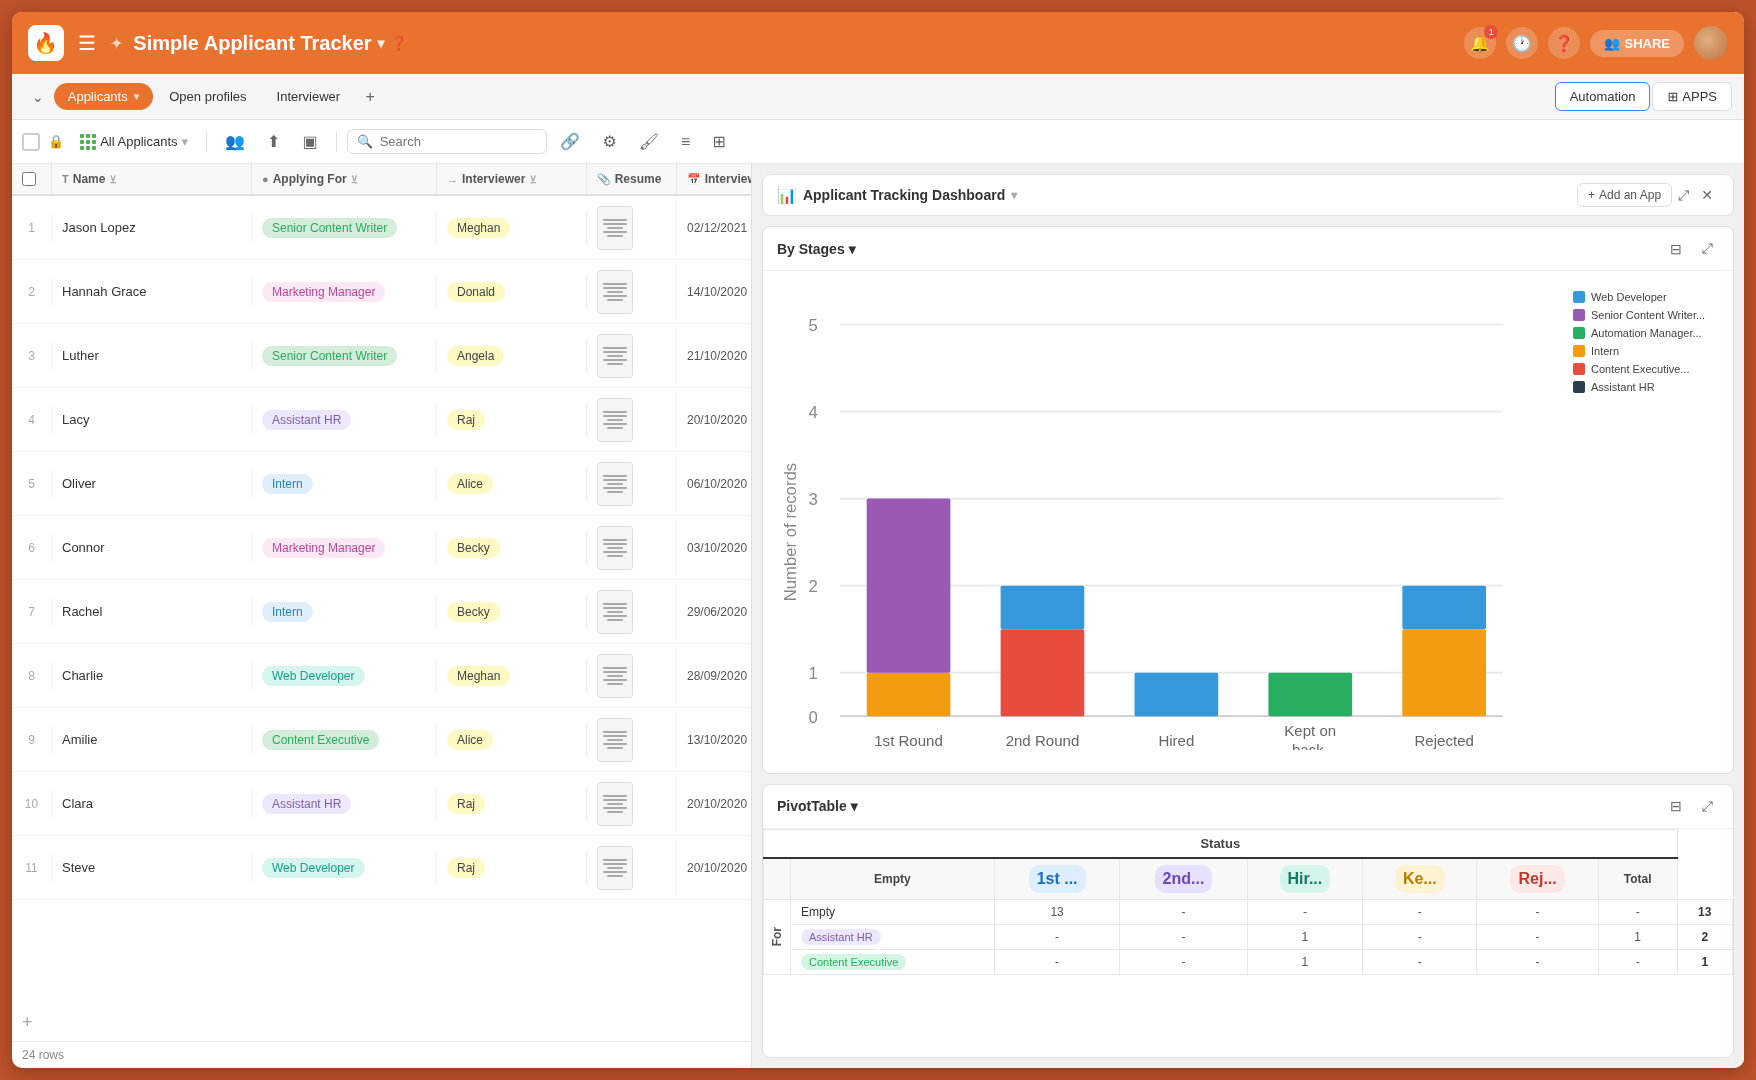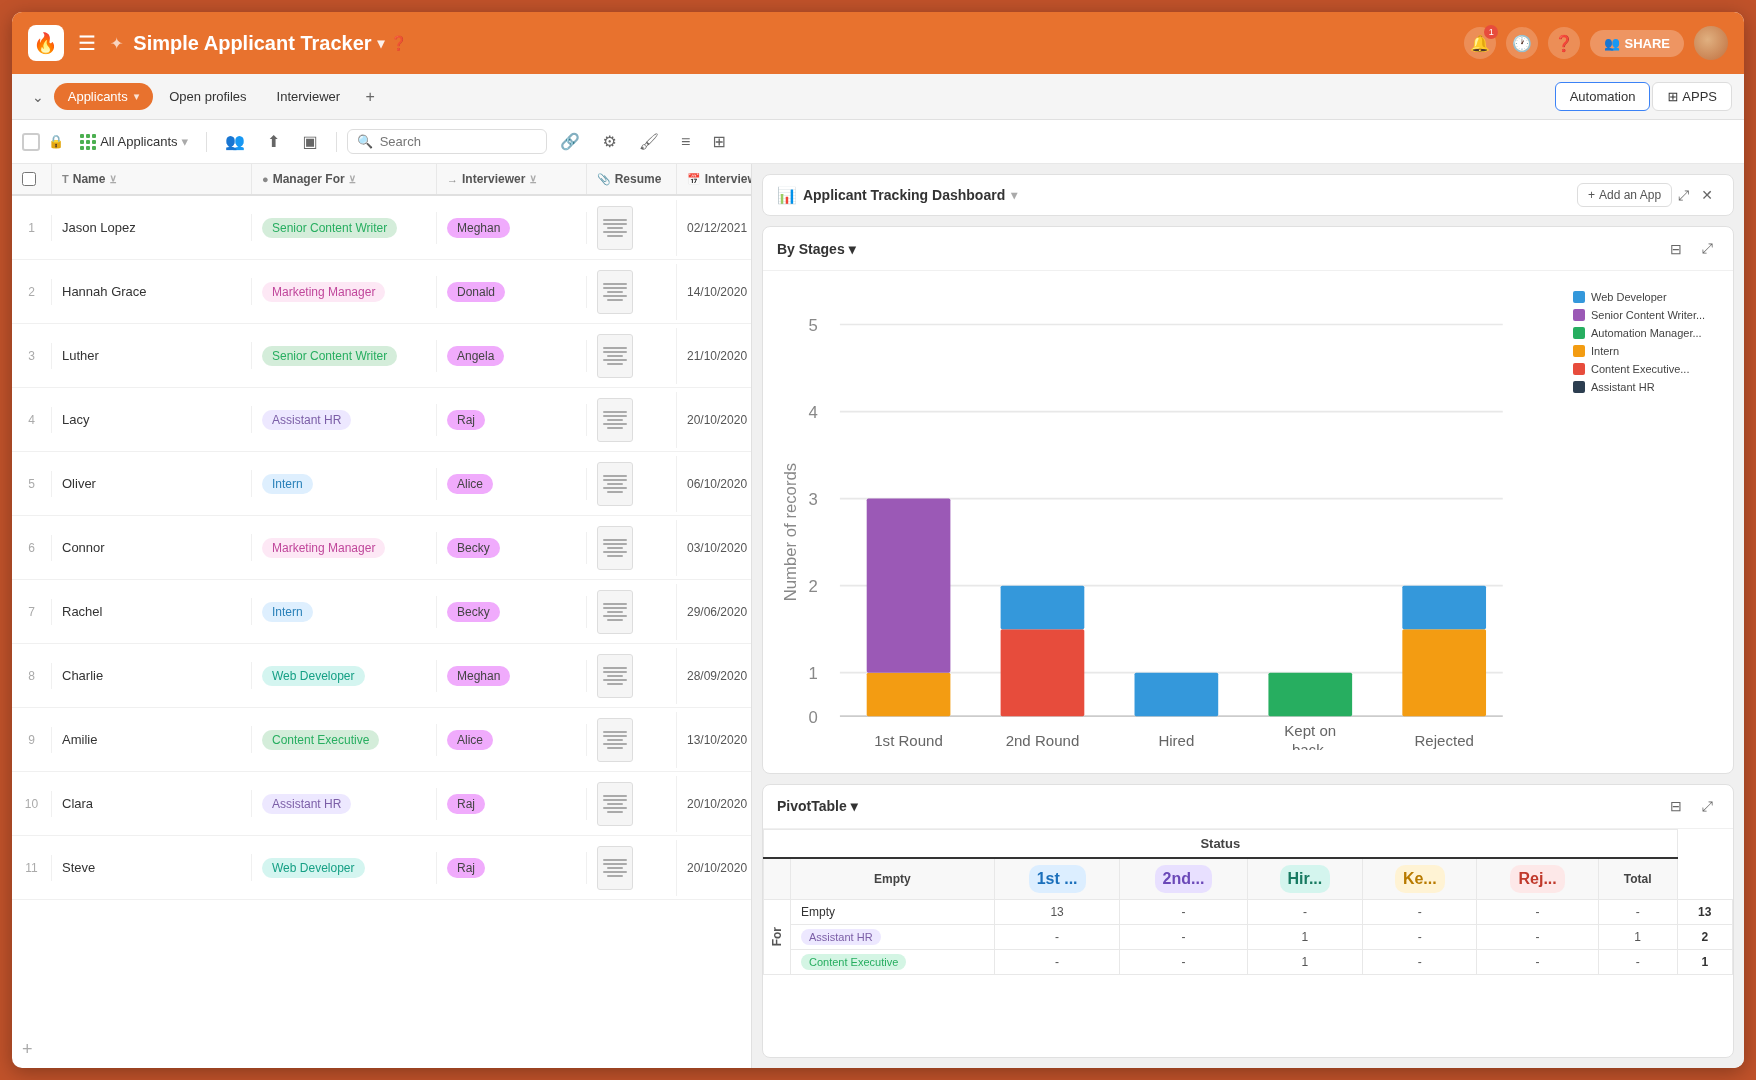--- a/index.html
+++ b/index.html
@@ -318,21 +318,21 @@
       font-weight: 500;
     }
     .tag-green { background: #d4edda; color: #27ae60; }
     .tag-pink { background: #fde8f5; color: #c0479b; }
     .tag-blue { background: #deeffe; color: #2980b9; }
     .tag-purple { background: #ede8ff; color: #7b5ea7; }
     .tag-teal { background: #d4f5f0; color: #16a085; }
     .interviewer-tag {
       padding: 3px 10px;
       border-radius: 12px;
-      background: #f0abfc;
+      background: #fef9c3;
       font-size: 12px;
       color: #444;
     }
     .resume-icon {
       width: 36px;
       height: 44px;
       background: #f5f5f5;
       border: 1px solid #ddd;
       border-radius: 3px;
       display: flex;
@@ -634,21 +634,21 @@
         <div class="th">
           <input type="checkbox" style="width: 14px; height: 14px;">
         </div>
         <div class="th">
           <span style="color:#888;font-size:11px;">T</span>
           <span>Name</span>
           <span class="sort-icon">⊻</span>
         </div>
         <div class="th">
           <span style="color:#888;font-size:11px;">●</span>
-          <span>Manager For</span>
+          <span>Applying For</span>
           <span class="sort-icon">⊻</span>
         </div>
         <div class="th">
           <span style="color:#888;font-size:11px;">→</span>
           <span>Interviewer</span>
           <span class="sort-icon">⊻</span>
         </div>
         <div class="th">
           <span style="color:#888;font-size:11px;">📎</span>
           <span>Resume</span>
@@ -874,20 +874,21 @@
         <div class="resume-line"></div>
         <div class="resume-line resume-line-short"></div>
         <div class="resume-line"></div>
         <div class="resume-line resume-line-short"></div>
       </div>
     </div>
     <div class="td date-text">20/10/2020</div>
   </div>
         </div>
       <div class="add-row">+ </div>
+      <div class="row-count">24 rows</div>
     </div>
 
     <div class="right-panel">
 
       <div class="right-panel-header">
         <div class="dashboard-title">
           <span style="font-size:16px;">📊</span>
           <span>Applicant Tracking Dashboard</span>
           <span style="color:#aaa;font-size:12px;">▾</span>
         </div>

